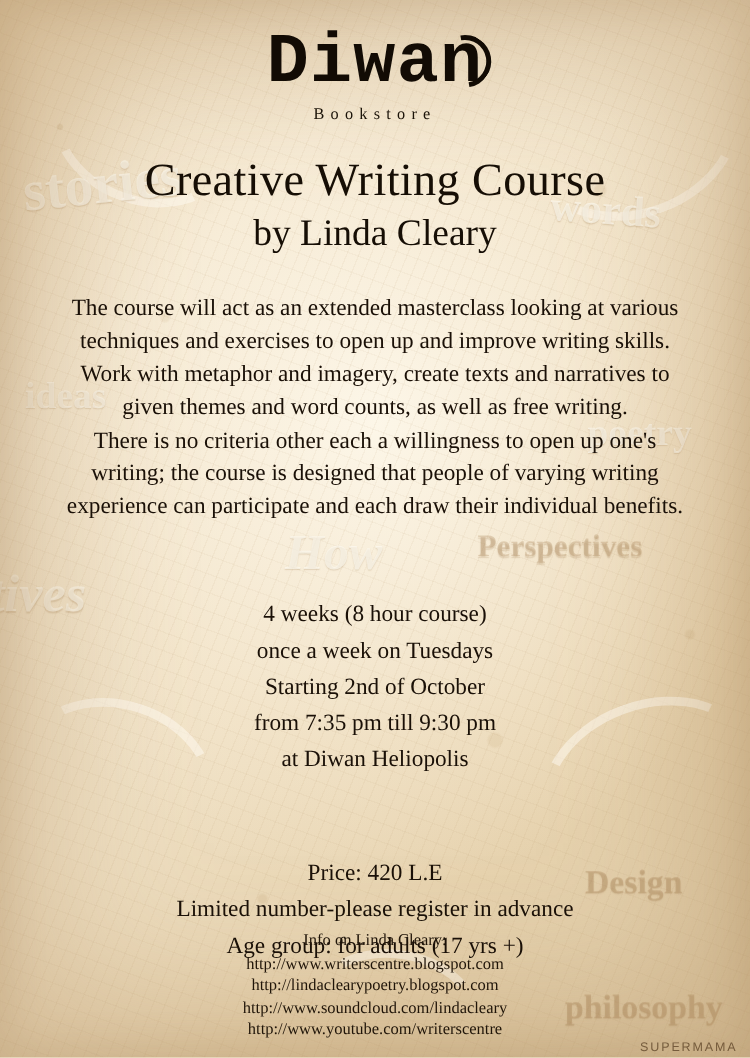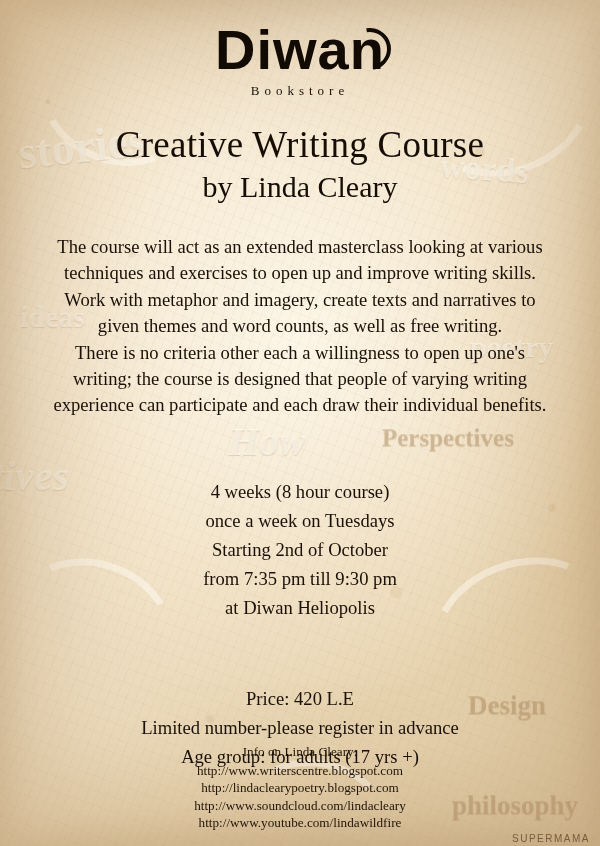--- a/index.html
+++ b/index.html
@@ -99,21 +99,21 @@
     text-align: center;
     color: #1c1208;
   }
 
   
   .logo-block {
     margin: 8px 0 4px 0;
     line-height: 1;
   }
   .logo-word {
-    font-family: Liberation Sans, sans-serif;
+    font-family: Liberation Mono, monospace;
     font-size: 56px;
     font-weight: 700;
     letter-spacing: 1px;
     color: #120b04;
     position: relative;
     display: inline-block;
   }
   .logo-swirl {
     position: absolute;
     right: -6px;
@@ -257,19 +257,19 @@
       <div>Price: 420 L.E</div>
       <div>Limited number-please register in advance</div>
       <div>Age group: for adults (17 yrs +)</div>
     </div>
 
     <div class="footer">
       <div class="heading">Info on Linda Cleary:</div>
       <div class="link">http://www.writerscentre.blogspot.com</div>
       <div class="link">http://lindaclearypoetry.blogspot.com</div>
       <div class="link">http://www.soundcloud.com/lindacleary</div>
-      <div class="link">http://www.youtube.com/lindawildfire</div>
+      <div class="link">http://www.youtube.com/writerscentre</div>
     </div>
 
     <div class="credit">SUPERMAMA</div>
 
   </div>
 </div>
 
 </body></html>

